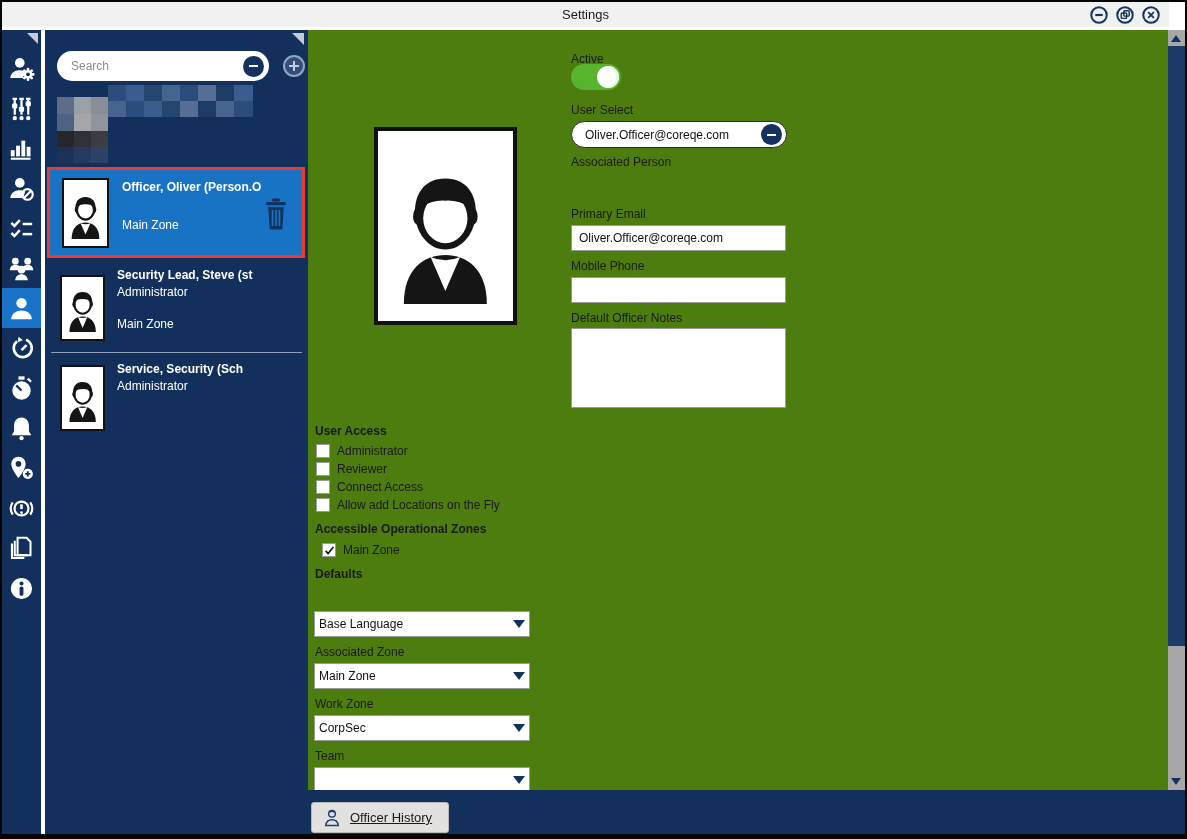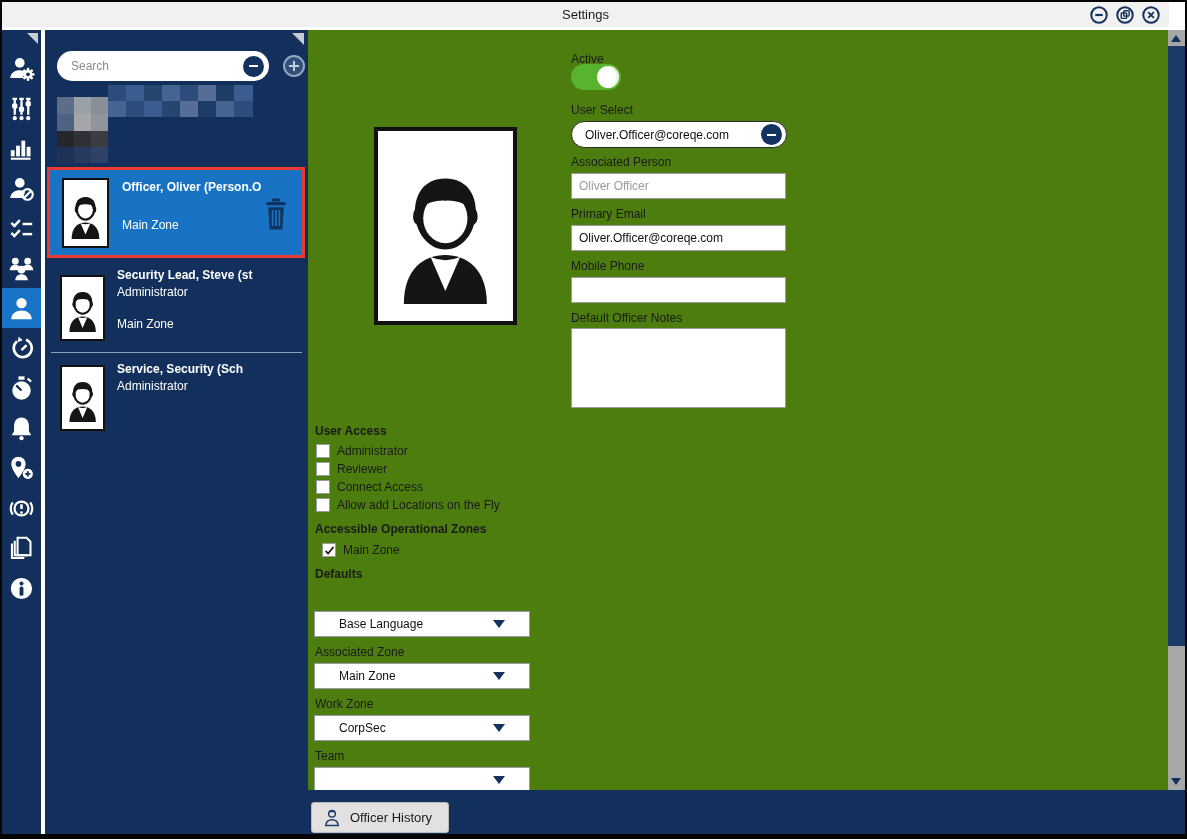--- a/index.html
+++ b/index.html
@@ -92,38 +92,38 @@
   .notes-area { position:absolute; left:263px; top:298px; width:215px; height:80px; background:#fff;
     border:1px solid #9a9a9a; resize:none; outline:none; font-family:"Liberation Sans", sans-serif; font-size:12px; }
 
   .cb-row { position:absolute; left:8px; display:flex; align-items:center; gap:7px; cursor:pointer; height:16px; }
   .cb-box { width:14px; height:14px; background:#fff; border:1px solid #9a9a9a; flex:0 0 auto;
     display:flex; align-items:center; justify-content:center; }
   .cb-row .cb-label { font-size:12px; color:#1a1a1a; white-space:nowrap; }
   .cb-box svg { width:11px; height:11px; }
 
   .dropdown { position:absolute; left:6px; width:216px; height:26px; background:#fff; border:1px solid #9a9a9a;
-    display:flex; align-items:center; padding:0 24px; cursor:pointer; }
+    display:flex; align-items:center; padding:0 4px; cursor:pointer; }
   .dropdown .dd-text { flex:1; font-size:12px; color:#111; white-space:nowrap; overflow:hidden; }
   .dd-arrow { width:0; height:0; border-left:6.5px solid transparent; border-right:6.5px solid transparent;
     border-top:8px solid #14325f; flex:0 0 auto; }
 
   
   .scrollbar { position:absolute; right:0; top:0; width:17px; bottom:44px; background:#a7a7a7; }
   .sb-thumb { position:absolute; left:0; right:0; top:16px; height:600px; background:#1c3a68; cursor:pointer; }
   .sb-up { position:absolute; left:3px; top:5px; width:0; height:0;
     border-left:5.5px solid transparent; border-right:5.5px solid transparent; border-bottom:7px solid #14325f; }
   .sb-down { position:absolute; left:3px; bottom:5px; width:0; height:0;
     border-left:5.5px solid transparent; border-right:5.5px solid transparent; border-top:7px solid #14325f; }
 
   
   .footerbar { position:absolute; left:0; right:0; bottom:0; height:44px; background:#13305c; }
   .history-btn { position:absolute; left:3px; top:12px; height:31px; padding:0 16px 0 10px;
     background:#e3e1df; border:1px solid #bbb9b7; border-radius:3px; display:flex; align-items:center; gap:8px;
-    font-size:13px; color:#1a1a1a; cursor:pointer; font-family:"Liberation Sans", sans-serif; }
+    font-size:13px; color:#1a1a1a; cursor:pointer; font-family:"Liberation Sans", sans-serif;text-decoration:underline; }
   .history-btn svg { width:20px; height:22px; }
 </style>
 </head>
 <body>
 
 <svg width="0" height="0" style="position:absolute">
   <defs>
     <g id="bust">
       <path d="M60 16 C37 16 27 33 27 52 C27 75 42 93 60 93 C78 93 93 75 93 52 C93 33 83 16 60 16 Z" fill="#151515"></path>
       <ellipse cx="60" cy="59" rx="24" ry="27" fill="#fff"></ellipse>
@@ -400,21 +400,20 @@
 
       <span class="f-label" style="left:263px; top:73px;">User Select</span>
       <div class="pill-select">
         <span class="pill-text">Oliver.Officer@coreqe.com</span>
         <button class="circle-minus">
             <span></span>
           </button>
       </div>
 
       <span class="f-label" style="left:263px; top:125px;">Associated Person</span>
-      <input class="text-input" style="top: 143px;" disabled="" value="Oliver Officer">
 
       <span class="f-label" style="left:263px; top:177px;">Primary Email</span>
       <input class="text-input" style="top: 195px;" value="Oliver.Officer@coreqe.com">
 
       <span class="f-label" style="left:263px; top:229px;">Mobile Phone</span>
       <input class="text-input" style="top: 247px;" value="">
 
       <span class="f-label" style="left:263px; top:281px;">Default Officer Notes</span>
       <textarea class="notes-area" style=""></textarea>
 

